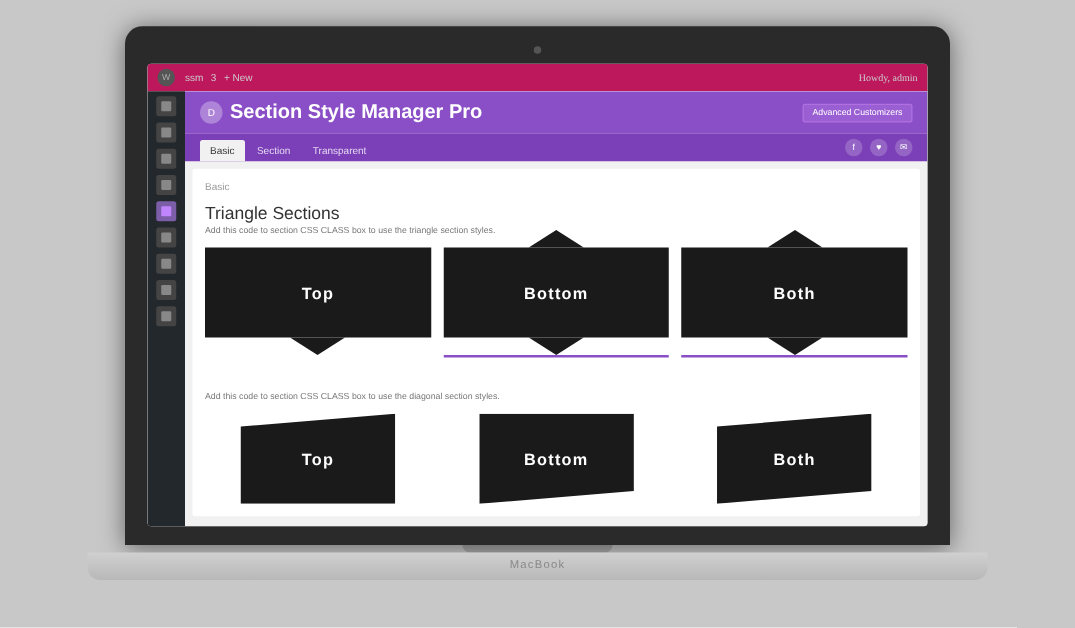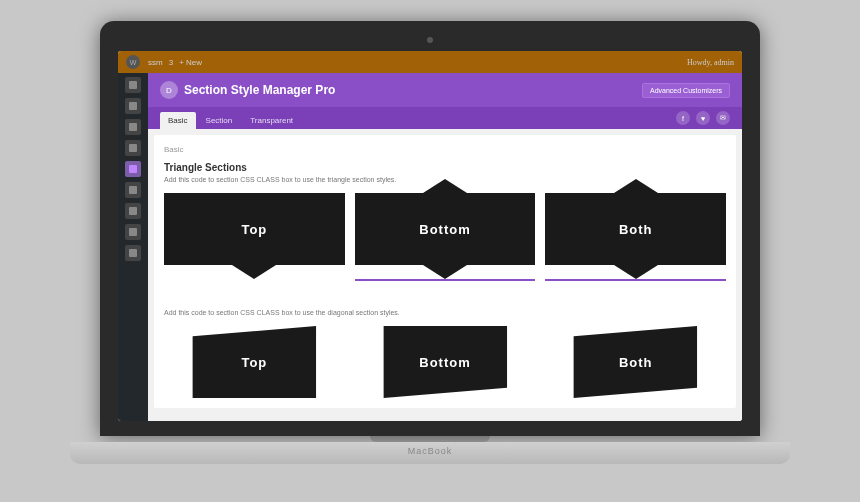--- a/index.html
+++ b/index.html
@@ -73,21 +73,21 @@
       width: 120px;
       height: 6px;
       background: #aaa;
       border-radius: 0 0 6px 6px;
       margin: 0 auto;
     }
 
     
     .wp-admin-bar {
       height: 22px;
-      background: #a16207;
+      background: #be185d;
       display: flex;
       align-items: center;
       padding: 0 8px;
       gap: 8px;
     }
 
     .wp-admin-bar .wp-logo {
       width: 16px;
       height: 16px;
       background: #444;
@@ -183,21 +183,21 @@
       background: rgba(255,255,255,0.3);
       border-radius: 50%;
       display: flex;
       align-items: center;
       justify-content: center;
       font-size: 8px;
       color: white;
     }
 
     .plugin-title-text {
-      font-size: 12px;
+      font-size: 16px;
       color: white;
       font-weight: 600;
     }
 
     .advanced-customizers-btn {
       background: #9b5fd4;
       border: 1px solid #b070e0;
       color: white;
       font-size: 7px;
       padding: 3px 7px;
@@ -257,22 +257,22 @@
       border-radius: 2px;
     }
 
     .content-breadcrumb {
       font-size: 8px;
       color: #999;
       margin-bottom: 8px;
     }
 
     .section-title {
-      font-size: 10px;
-      font-weight: 700;
+      font-size: 14px;
+      font-weight: 400;
       color: #333;
       margin-bottom: 3px;
     }
 
     .section-desc {
       font-size: 7px;
       color: #777;
       margin-bottom: 10px;
     }
   </style>

